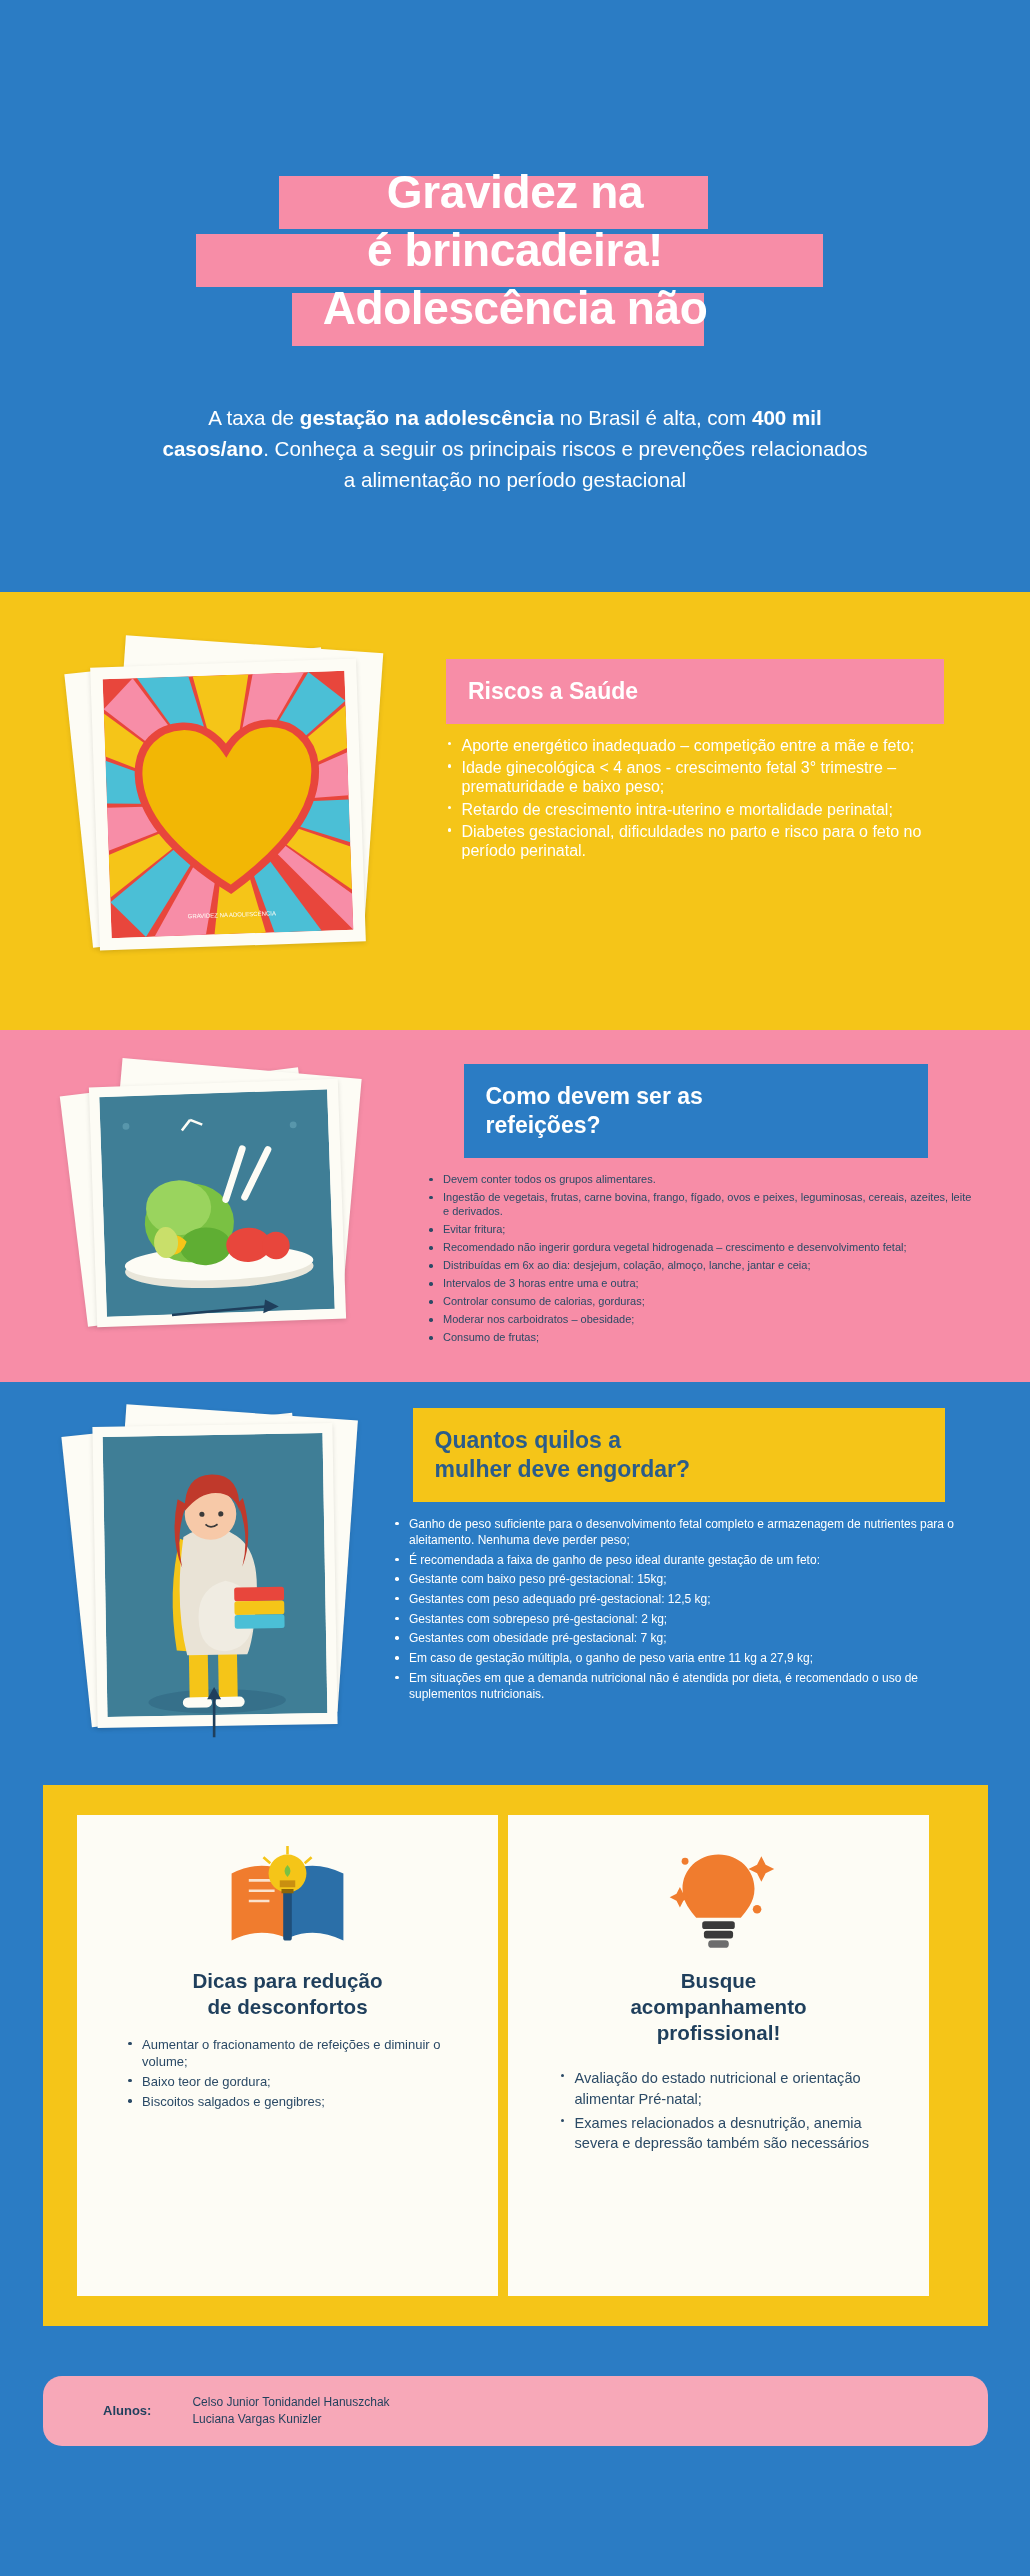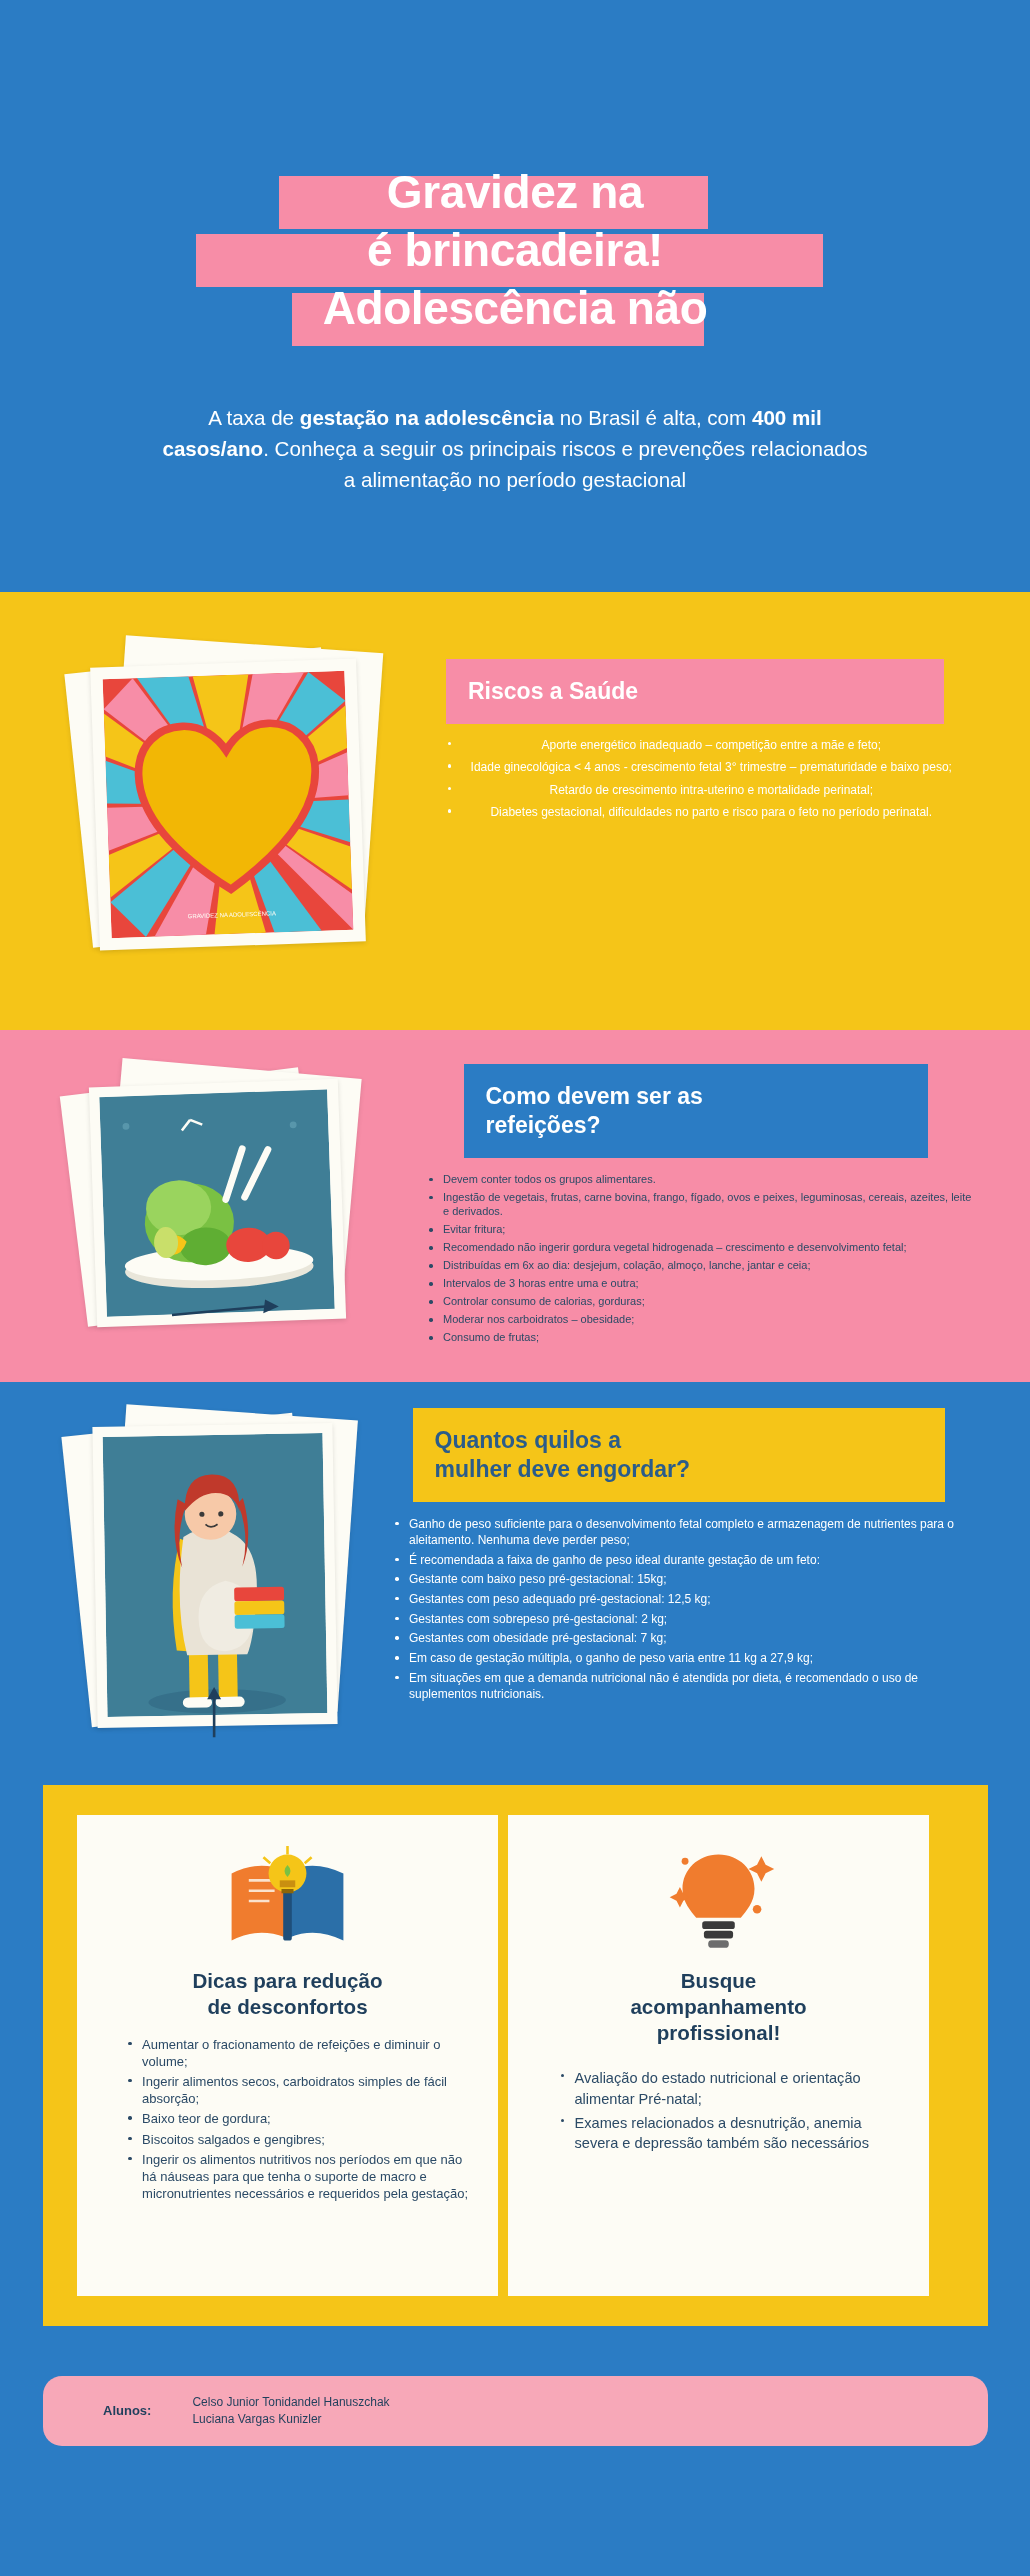--- a/index.html
+++ b/index.html
@@ -222,21 +222,21 @@
           <path d="M141 250 C 60 195 38 148 38 113 C 38 78 63 58 91 58 C 114 58 131 72 141 88 C 151 72 168 58 191 58 C 219 58 244 78 244 113 C 244 148 222 195 141 250 Z" fill="#f2b705" stroke="#e8463c" stroke-width="9"></path>
           <text x="141" y="282" font-size="7" fill="#fdfcf5" text-anchor="middle" font-family="Liberation Sans, sans-serif">GRAVIDEZ NA ADOLESCÊNCIA</text>
         </svg>
       </div>
     </div>
 
     <div style="position:absolute; top:67px; left:429px; width:532px;">
       <div style="text-align:center;">
         <span class="hdr hdr-pink" style="width:498px;">Riscos a Saúde</span>
       </div>
-      <ul class="bullets txt-white" style="font-size:12px; line-height:19px; padding-left:17px;text-align:center;">
+      <ul class="bullets txt-white" style="font-size:16px; line-height:19px; padding-left:17px;">
         <li>Aporte energético inadequado – competição entre a mãe e feto;</li>
         <li>Idade ginecológica &lt; 4 anos - crescimento fetal 3° trimestre – prematuridade e baixo peso;</li>
         <li>Retardo de crescimento intra-uterino e mortalidade perinatal;</li>
         <li>Diabetes gestacional, dificuldades no parto e risco para o feto no período perinatal.</li>
       </ul>
     </div>
   </div>
 
   <div class="section sec2">
 
@@ -364,24 +364,22 @@
           <path d="M75 18 v-10 M95 28 l8 -7 M55 28 l-8 -7" stroke="#f5c518" stroke-width="3"></path>
           <path d="M75 30 q-7 7 0 14 q7 -7 0 -14z" fill="#7ac143"></path>
         </svg>
       </div>
       <h3>
         <span>Dicas para redução</span><br>
         <span>de desconfortos</span>
       </h3>
       <ul class="bullets txt-dark" style="font-size:13px; line-height:17px; padding-left:20.6px;">
         <li>Aumentar o fracionamento de refeições e diminuir o volume;</li>
-        <li>Ingerir alimentos secos, carboidratos simples de fácil absorção;</li>
         <li>Baixo teor de gordura;</li>
         <li>Biscoitos salgados e gengibres;</li>
-        <li>Ingerir os alimentos nutritivos nos períodos em que não há náuseas para que tenha o suporte de macro e micronutrientes necessários e requeridos pela gestação;</li>
       </ul>
     </div>
 
     <div class="card card-right">
       <div style="text-align:center; height:129px;">
         <svg width="129" height="120" viewBox="0 0 150 140">
           <path d="M75 18 c-24 0 -42 18 -42 40 c0 16 10 26 16 34 h52 c6 -8 16 -18 16 -34 c0 -22 -18 -40 -42 -40 z" fill="#f07c2e"></path>
           <rect x="56" y="96" width="38" height="9" rx="3" fill="#3a3a3a"></rect>
           <rect x="58" y="107" width="34" height="9" rx="3" fill="#3a3a3a"></rect>
           <rect x="63" y="118" width="24" height="9" rx="4" fill="#6d6d6d"></rect>

